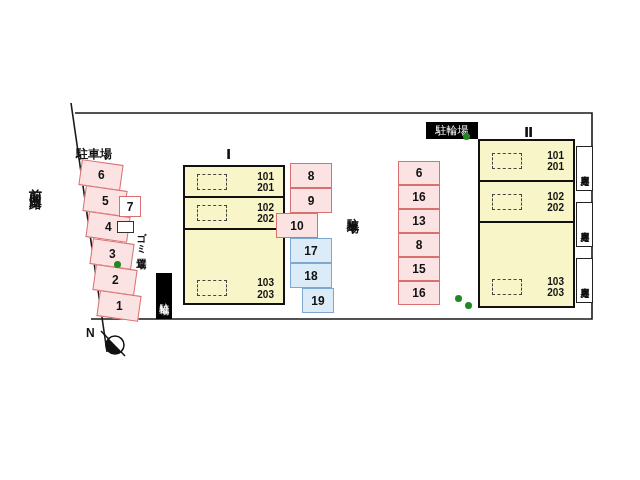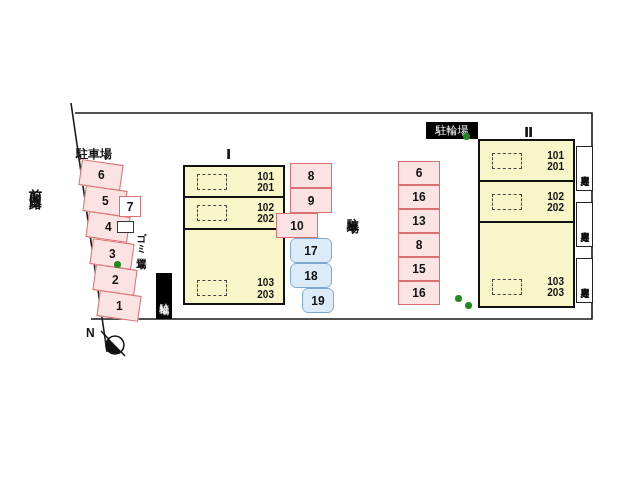--- a/index.html
+++ b/index.html
@@ -9,21 +9,21 @@
     overflow:hidden;
   }
   svg.lines { position:absolute; left:0; top:0; pointer-events:none; }
   .pspace {
     position:absolute; box-sizing:border-box;
     background:var(--parking-fill,#fbe3e3);
     border:1.5px solid var(--parking-border,#d97070);
     display:flex; align-items:center; justify-content:center;
     font-size:12px; font-weight:bold;
   }
-  .pspace.blue { background:var(--blue-fill,#dcebf8); border-color:var(--blue-border,#7fa8d0);border-radius:6px; }
+  .pspace.blue { background:var(--blue-fill,#dcebf8); border-color:var(--blue-border,#7fa8d0); }
   .pspace.white { background:#fff; }
   .rot  { transform:rotate(8deg); }
   .unrot{ transform:rotate(-8deg); display:block; }
   .building {
     position:absolute; box-sizing:border-box;
     background:var(--building-fill,#f8f5c9); border:2px solid #111;
     display:flex; flex-direction:column;
   }
   .unit { position:relative; flex:1; border-bottom:2px solid #111; }
   .unit:last-child { border-bottom:none;margin-top:44px; }

